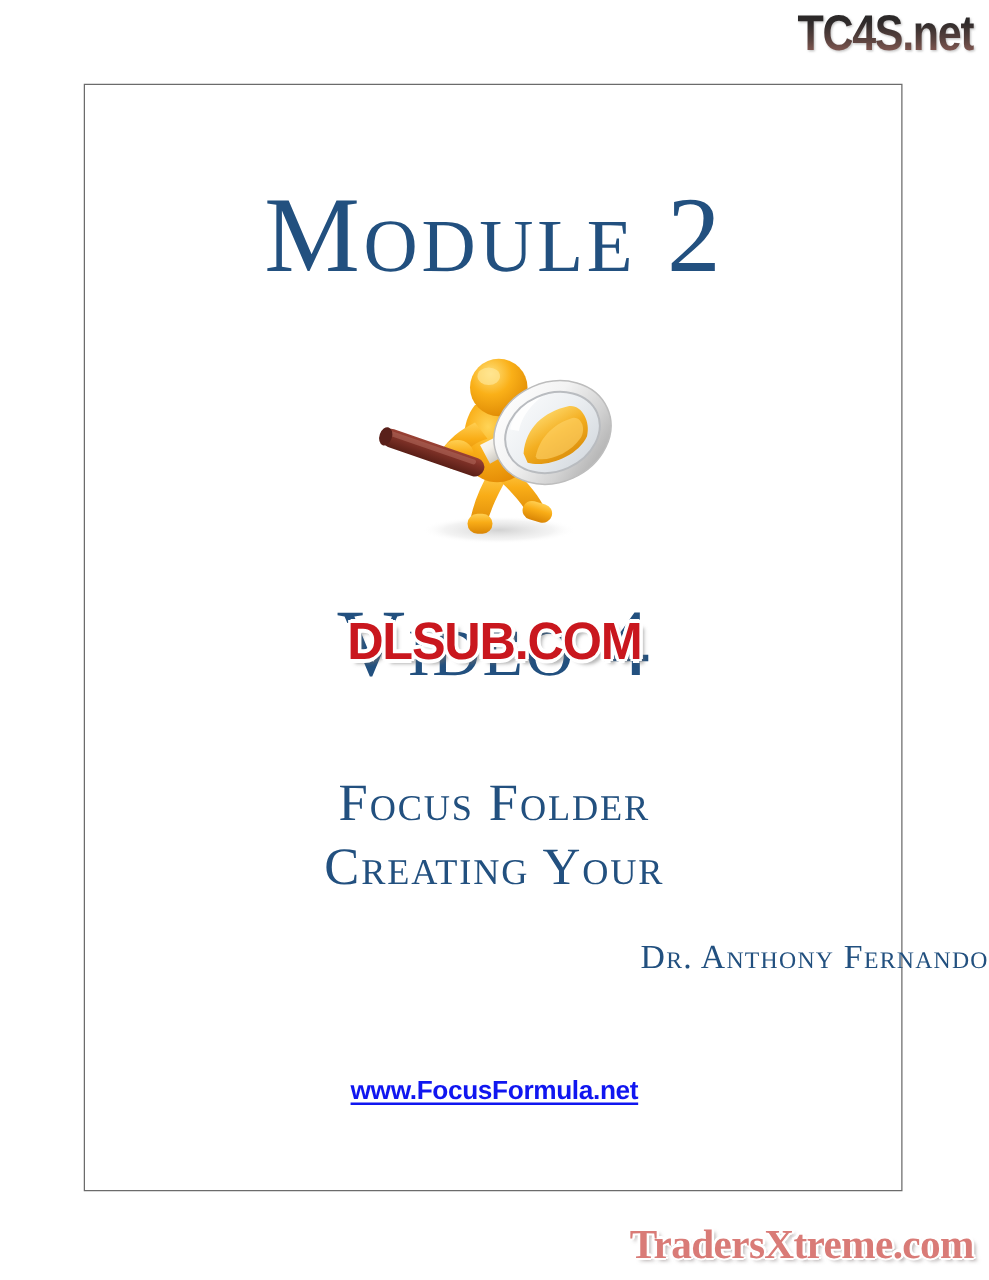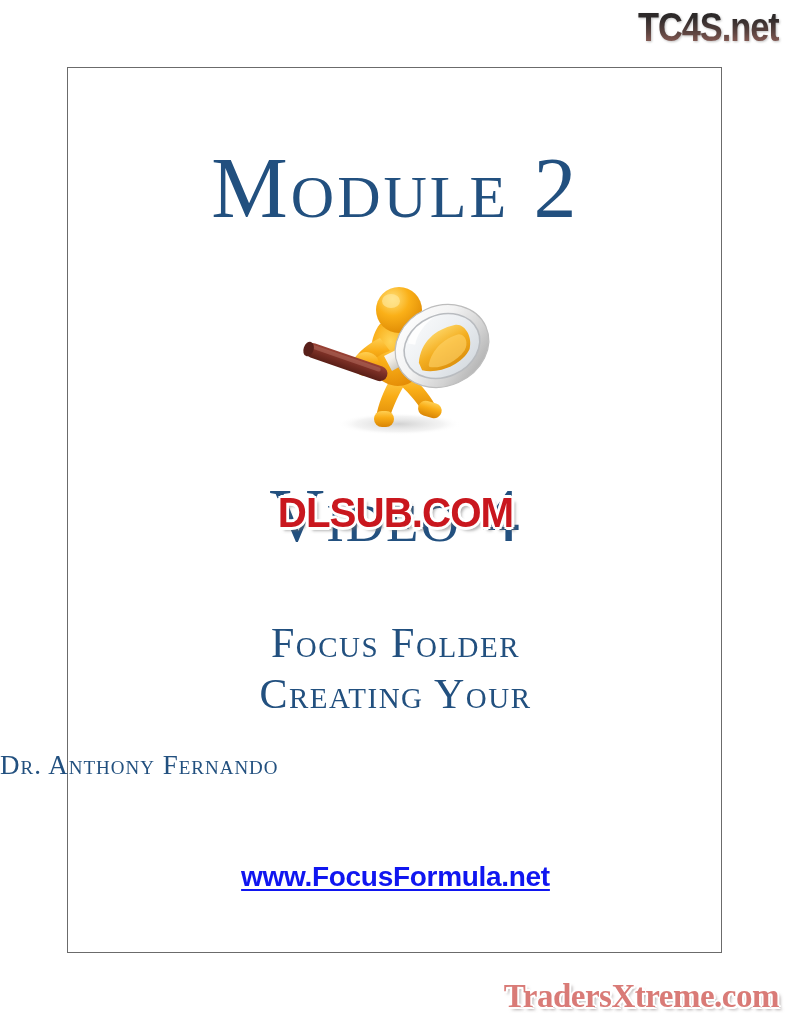--- a/index.html
+++ b/index.html
@@ -168,41 +168,41 @@
     line-height: 1.22;
   }
   #subtitle .sub-line { display: block; white-space: nowrap; }
 
   
   #author-line {
     position: absolute;
     left: 0;
     right: 0;
     top: 750px;
-    text-align: left;
+    text-align: right;
     color: #22507f;
     font-family: "Liberation Serif", serif;
     font-size: 27px;
     font-variant: small-caps;
     letter-spacing: 1px;
     white-space: nowrap;
   }
 
   
   #website-link-wrap {
     position: absolute;
     left: 0;
     right: 0;
     top: 861px;
     text-align: center;
   }
   #website-link {
     font-family: "Liberation Sans", sans-serif;
     font-weight: bold;
-    font-size: 28px;
+    font-size: 21px;
     color: #1016f0;
     text-decoration: underline;
     text-underline-offset: 3px;
     letter-spacing: -0.3px;
     cursor: pointer;
     white-space: nowrap;
   }
 </style>
 </head>
 <body>

